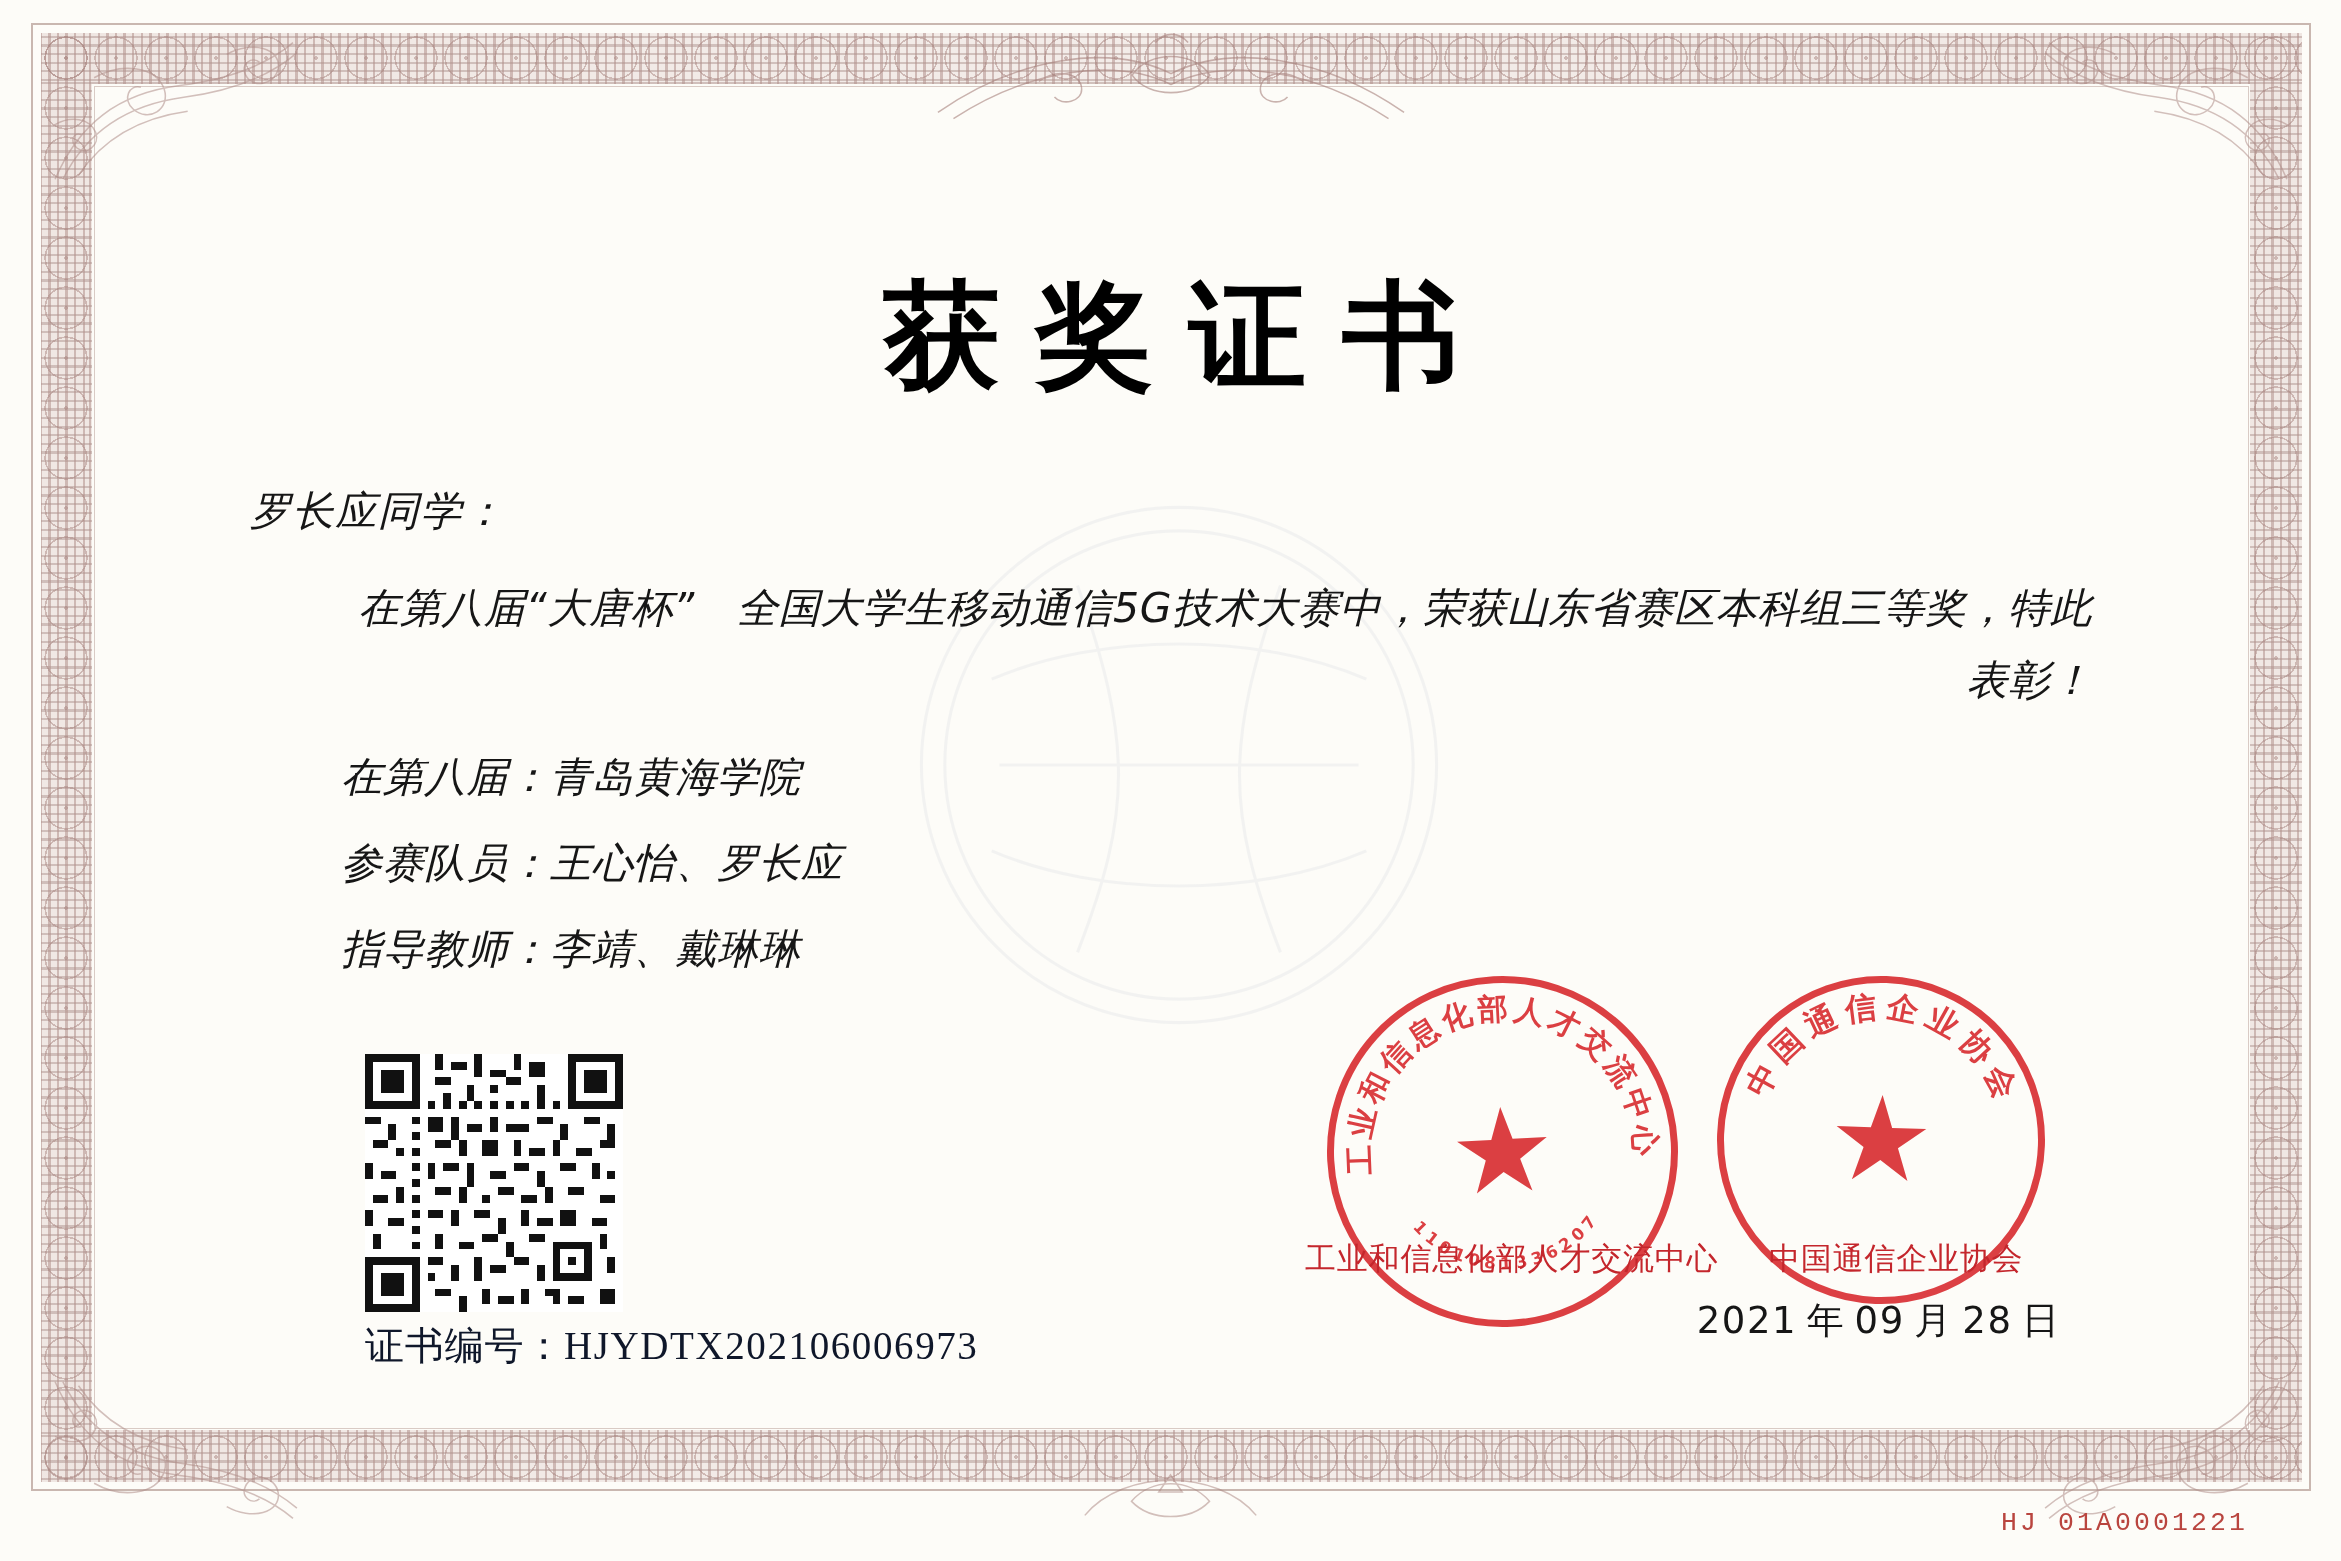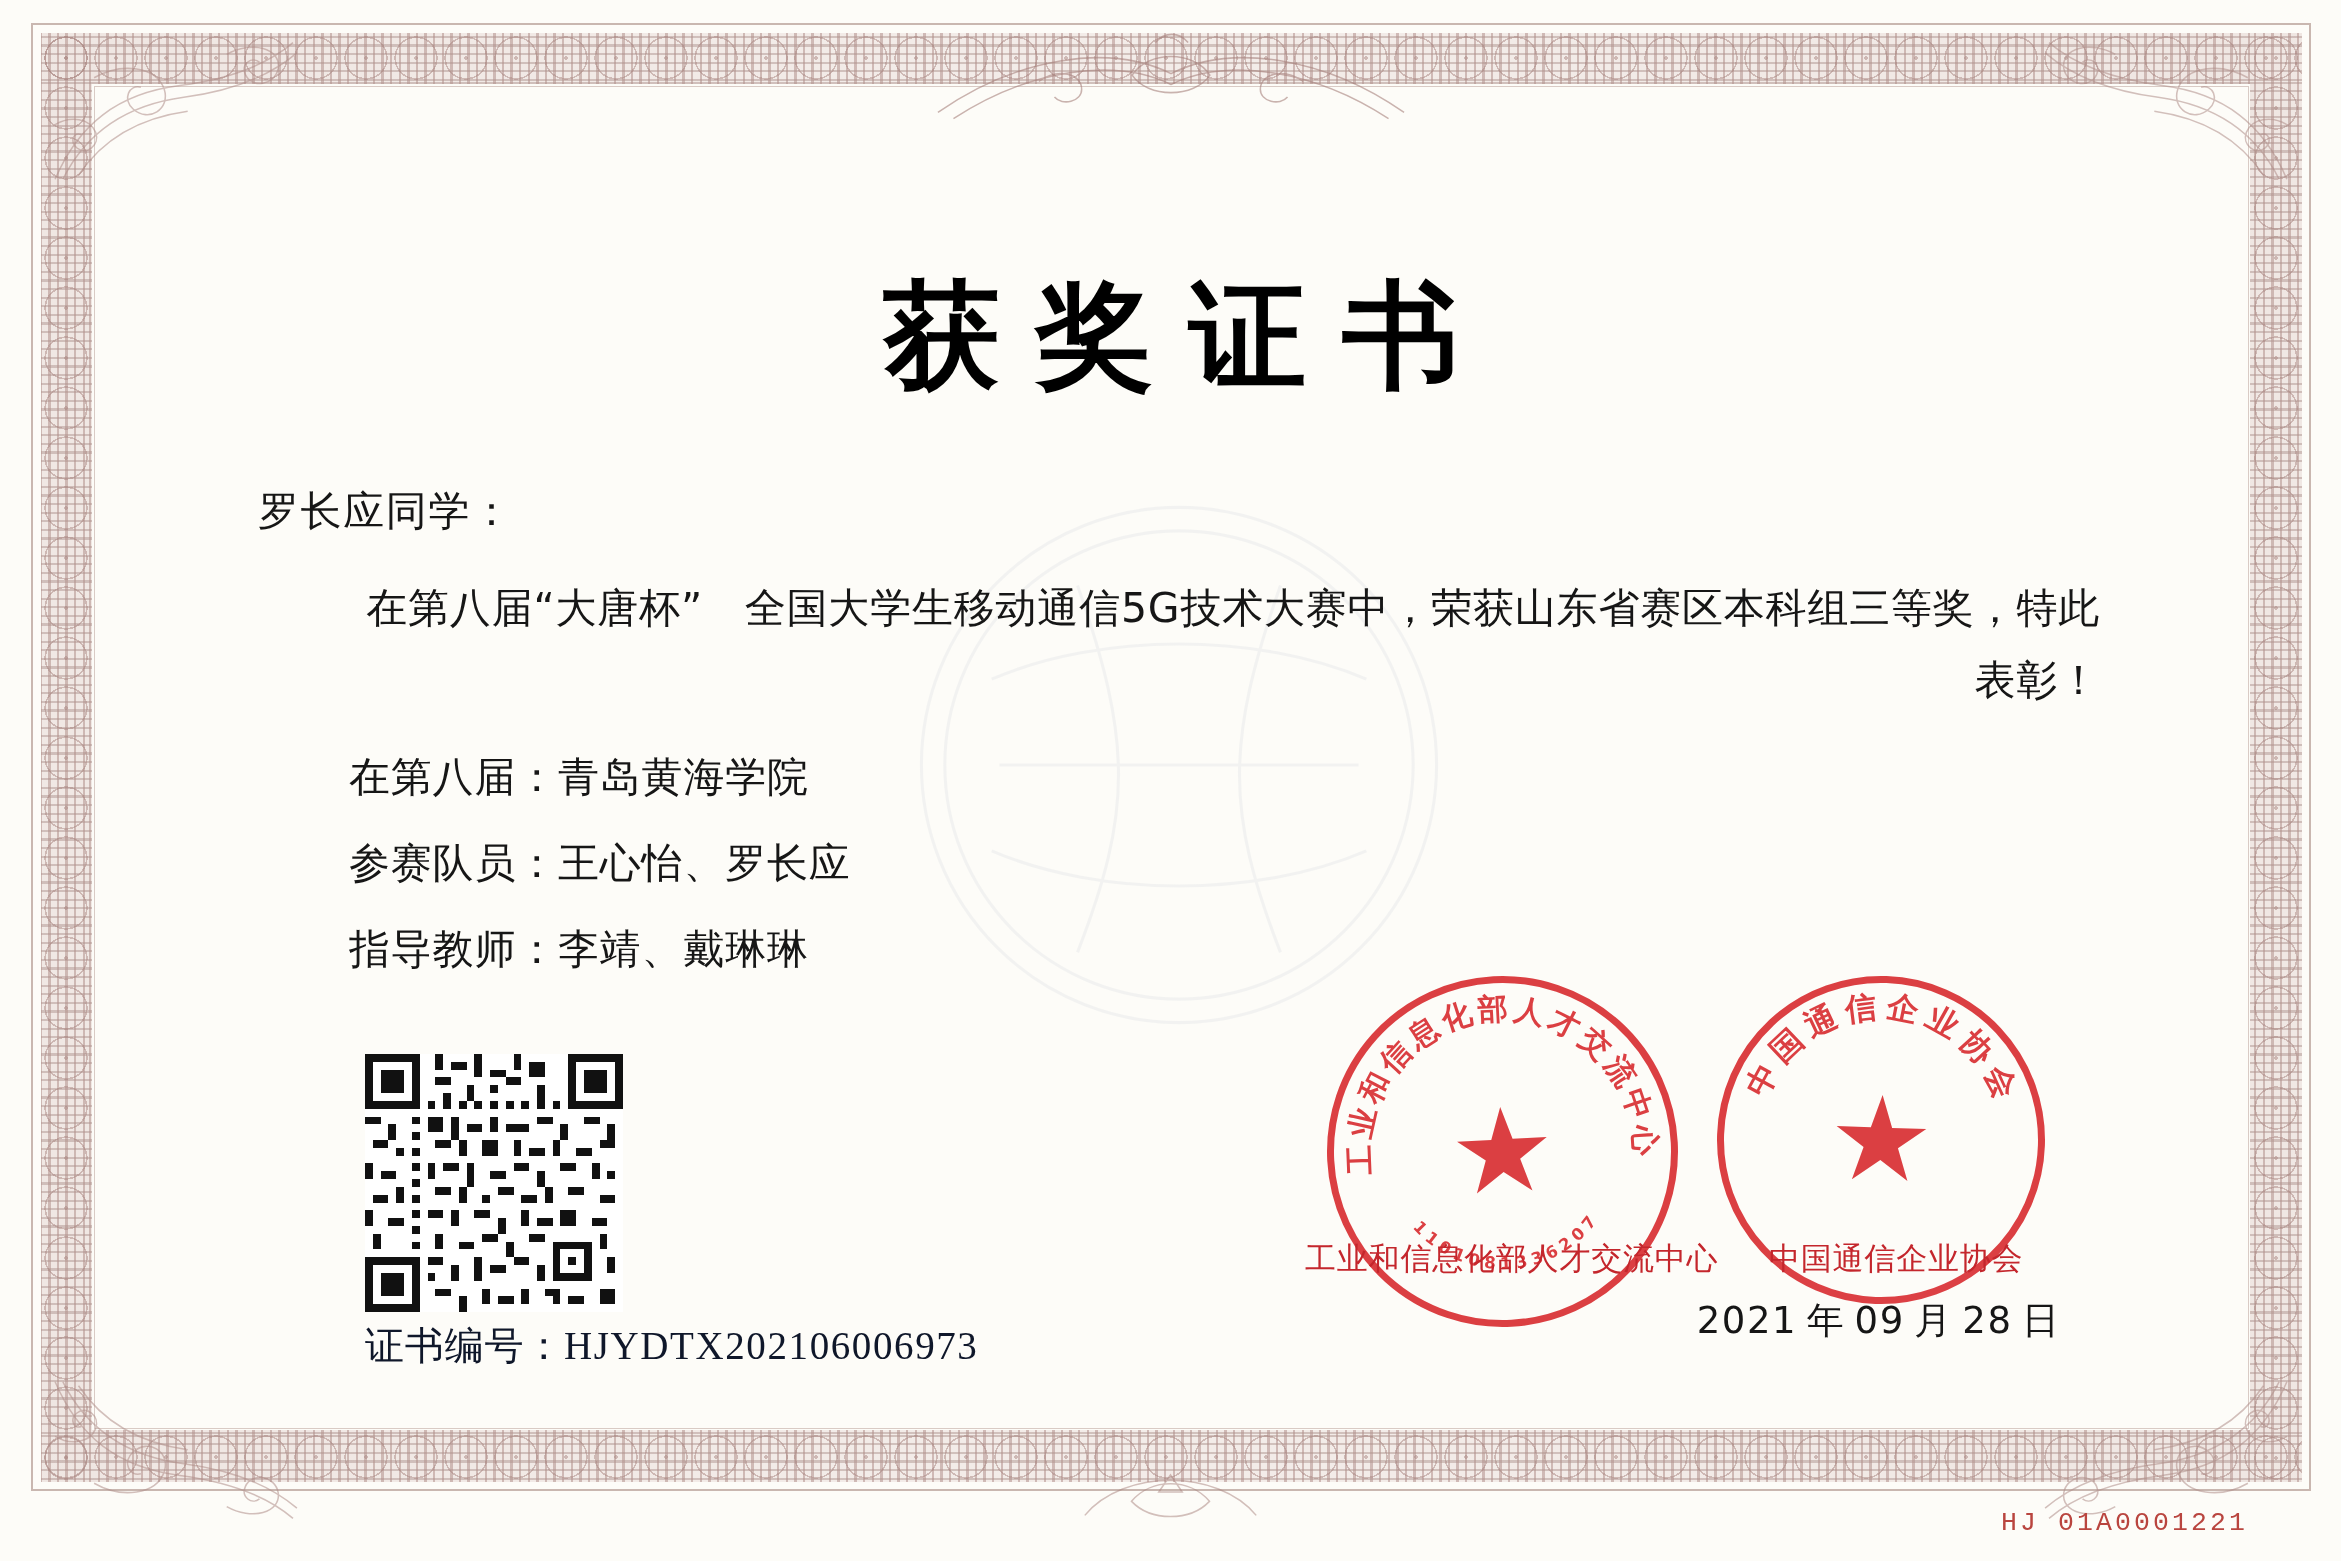--- a/index.html
+++ b/index.html
@@ -140,25 +140,26 @@
     color: #000000;
     font-family: "DejaVu Serif", "Liberation Serif", serif;
     font-weight: bold;
     font-size: 117px;
     letter-spacing: 36px;
     text-indent: 36px;
   }
 
   .body-block {
     position: absolute;
-    left: 258px;
+    left: 250px;
     top: 484px;
     width: 1842px;
     color: #161616;
     font-family: "DejaVu Sans", "Liberation Sans", sans-serif;
+    font-style: italic;
   }
   .salutation {
     font-size: 41px;
     letter-spacing: 1.6px;
     margin-bottom: 33px;
   }
   .paragraph {
     font-size: 41px;
     line-height: 72px;
     letter-spacing: 0.8px;

